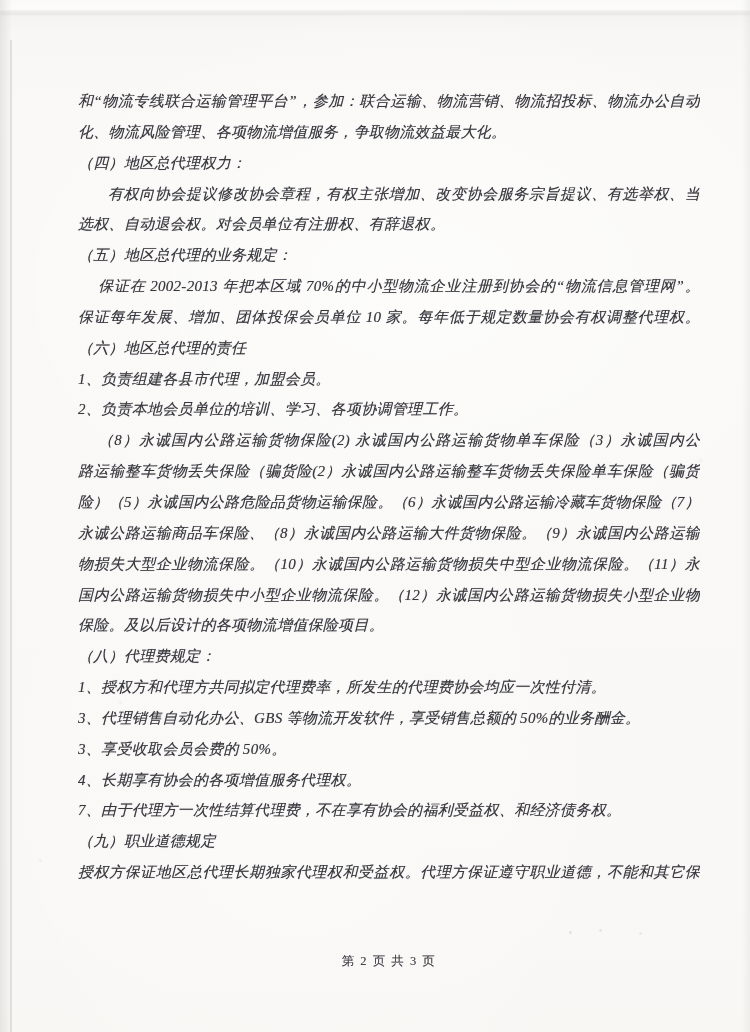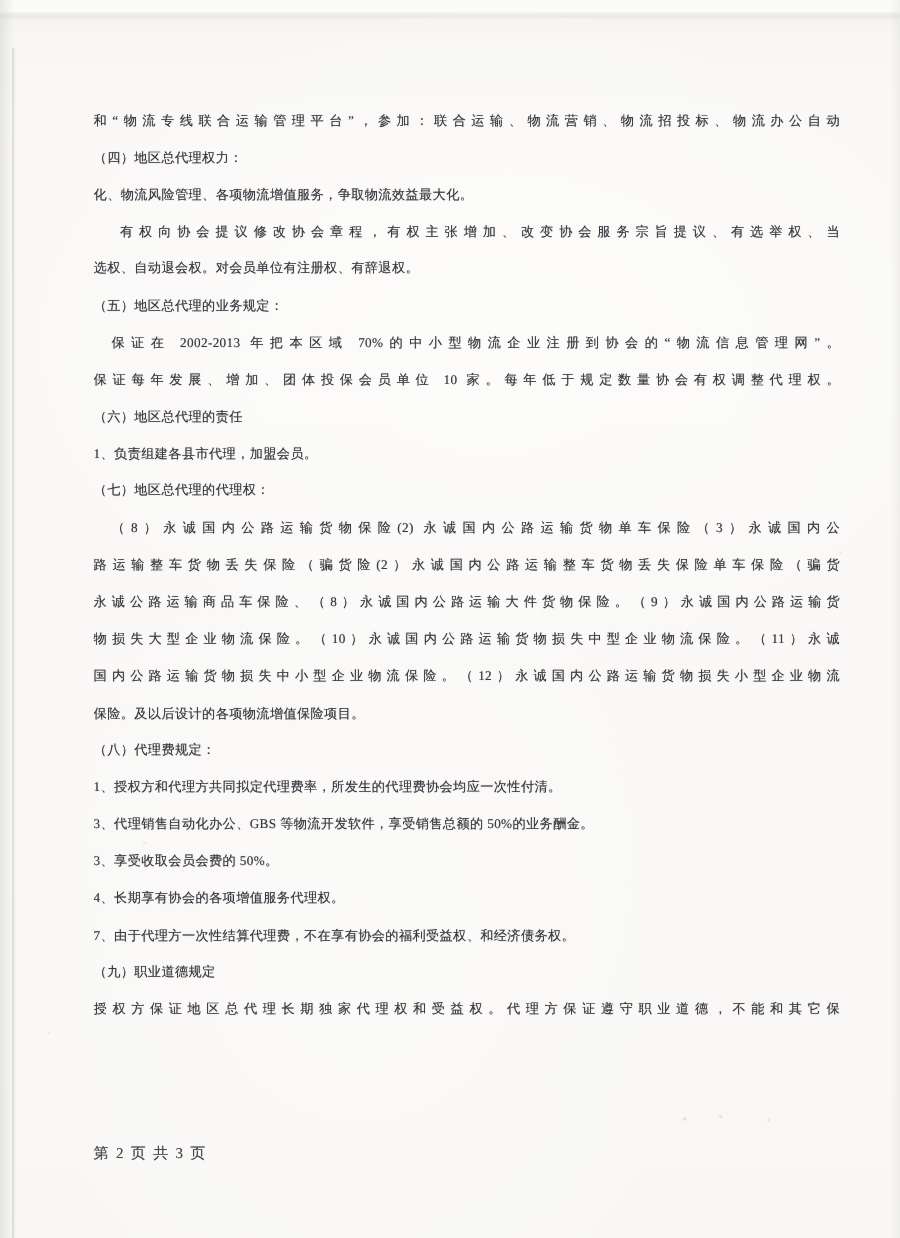--- a/index.html
+++ b/index.html
@@ -56,74 +56,76 @@
   #document-body {
     position: absolute;
     left: 78px;
     top: 86px;
     width: 622px;
     color: #38383f;
   }
   .line {
     height: 30.85px;
     line-height: 30.85px;
-    font-size: 11px;
+    font-size: 15px;
     letter-spacing: 0.3px;
     overflow: hidden;
     text-align: left;
     text-shadow: 0 0 0.7px rgba(56,56,63,0.55);
     white-space: nowrap;
+    font-style: italic;
   }
   .line.full {
     white-space: normal;
     text-align: justify;
     text-align-last: justify;
   }
   .line.indent    { text-indent: 2em; }
   .line.indent-sm { text-indent: 1.35em; }
   #page-footer {
     position: absolute;
     left: 78px;
     top: 950px;
     width: 622px;
     height: 22px;
     line-height: 22px;
-    text-align: left;
+    text-align: center;
     font-size: 12.5px;
     letter-spacing: 1.5px;
     color: #45454c;
     text-shadow: 0 0 0.6px rgba(69,69,76,0.5);
   }
 </style>
 </head>
 <body>
 
 <div id="scan-page">
   <div class="edge-top-white"></div>
   <div class="edge-top-band"></div>
   <div class="edge-left-shade"></div>
   <div class="edge-left-line"></div>
   <div class="edge-right-shade"></div>
   <div class="speckles"></div>
 
   <div id="document-body">
 
   <div class="line full">和“物流专线联合运输管理平台”，参加：联合运输、物流营销、物流招投标、物流办公自动</div>
+      <div class="line">化、物流风险管理、各项物流增值服务，争取物流效益最大化。</div>
       <div class="line">（四）地区总代理权力：</div>
-      <div class="line">化、物流风险管理、各项物流增值服务，争取物流效益最大化。</div>
       <div class="line indent full">有权向协会提议修改协会章程，有权主张增加、改变协会服务宗旨提议、有选举权、当</div>
       <div class="line">选权、自动退会权。对会员单位有注册权、有辞退权。</div>
       <div class="line">（五）地区总代理的业务规定：</div>
       <div class="line indent-sm full">保证在 2002-2013 年把本区域 70%的中小型物流企业注册到协会的“物流信息管理网”。</div>
       <div class="line full">保证每年发展、增加、团体投保会员单位 10 家。每年低于规定数量协会有权调整代理权。</div>
       <div class="line">（六）地区总代理的责任</div>
       <div class="line">1、负责组建各县市代理，加盟会员。</div>
-      <div class="line">（七）地区总代理的代理权：</div>
+      <div class="line">2、负责本地会员单位的培训、学习、各项协调管理工作。</div>
       <div class="line indent-sm full">（8）永诚国内公路运输货物保险(2) 永诚国内公路运输货物单车保险（3）永诚国内公</div>
       <div class="line full">路运输整车货物丢失保险（骗货险(2）永诚国内公路运输整车货物丢失保险单车保险（骗货</div>
+      <div class="line full">险）（5）永诚国内公路危险品货物运输保险。（6）永诚国内公路运输冷藏车货物保险（7）</div>
       <div class="line full">永诚公路运输商品车保险、（8）永诚国内公路运输大件货物保险。（9）永诚国内公路运输货</div>
       <div class="line full">物损失大型企业物流保险。（10）永诚国内公路运输货物损失中型企业物流保险。（11）永诚</div>
       <div class="line full">国内公路运输货物损失中小型企业物流保险。（12）永诚国内公路运输货物损失小型企业物流</div>
       <div class="line">保险。及以后设计的各项物流增值保险项目。</div>
       <div class="line">（八）代理费规定：</div>
       <div class="line">1、授权方和代理方共同拟定代理费率，所发生的代理费协会均应一次性付清。</div>
       <div class="line">3、代理销售自动化办公、GBS 等物流开发软件，享受销售总额的 50%的业务酬金。</div>
       <div class="line">3、享受收取会员会费的 50%。</div>
       <div class="line">4、长期享有协会的各项增值服务代理权。</div>
       <div class="line">7、由于代理方一次性结算代理费，不在享有协会的福利受益权、和经济债务权。</div>

